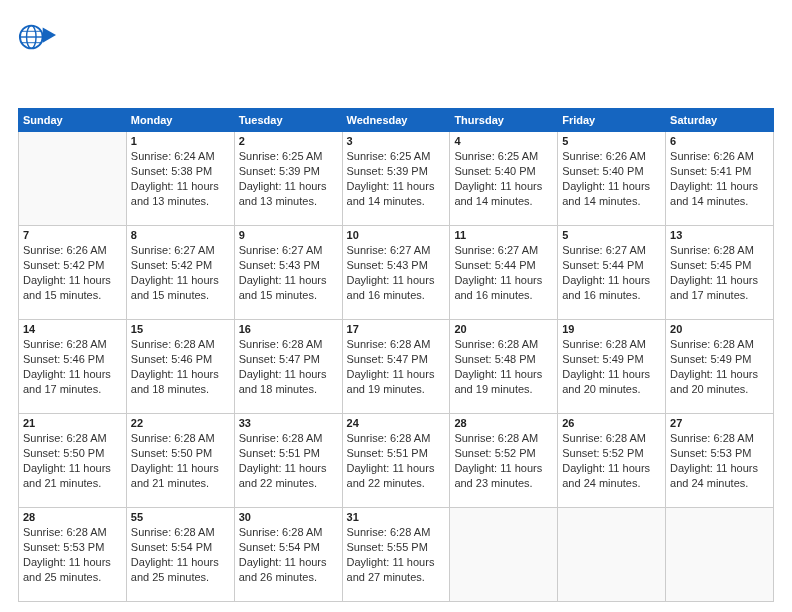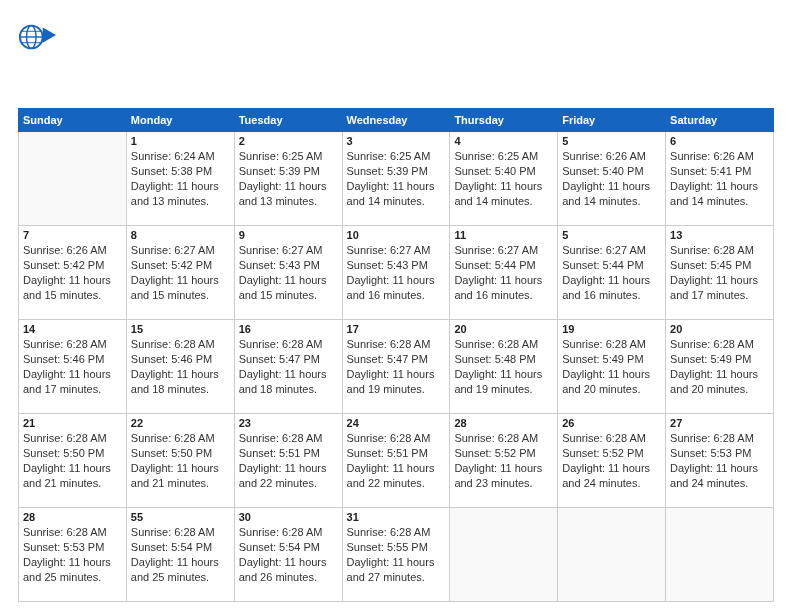--- a/index.html
+++ b/index.html
@@ -296,21 +296,21 @@
 and 21 minutes.</div>
           </td>
           <td>
             <span class="day-num">22</span>
             <div class="day-info" style="white-space: pre-line;">Sunrise: 6:28 AM
 Sunset: 5:50 PM
 Daylight: 11 hours
 and 21 minutes.</div>
           </td>
           <td>
-            <span class="day-num">23</span>
+            <span class="day-num">33</span>
             <div class="day-info" style="white-space: pre-line;">Sunrise: 6:28 AM
 Sunset: 5:51 PM
 Daylight: 11 hours
 and 22 minutes.</div>
           </td>
           <td>
             <span class="day-num">24</span>
             <div class="day-info" style="white-space: pre-line;">Sunrise: 6:28 AM
 Sunset: 5:51 PM
 Daylight: 11 hours

